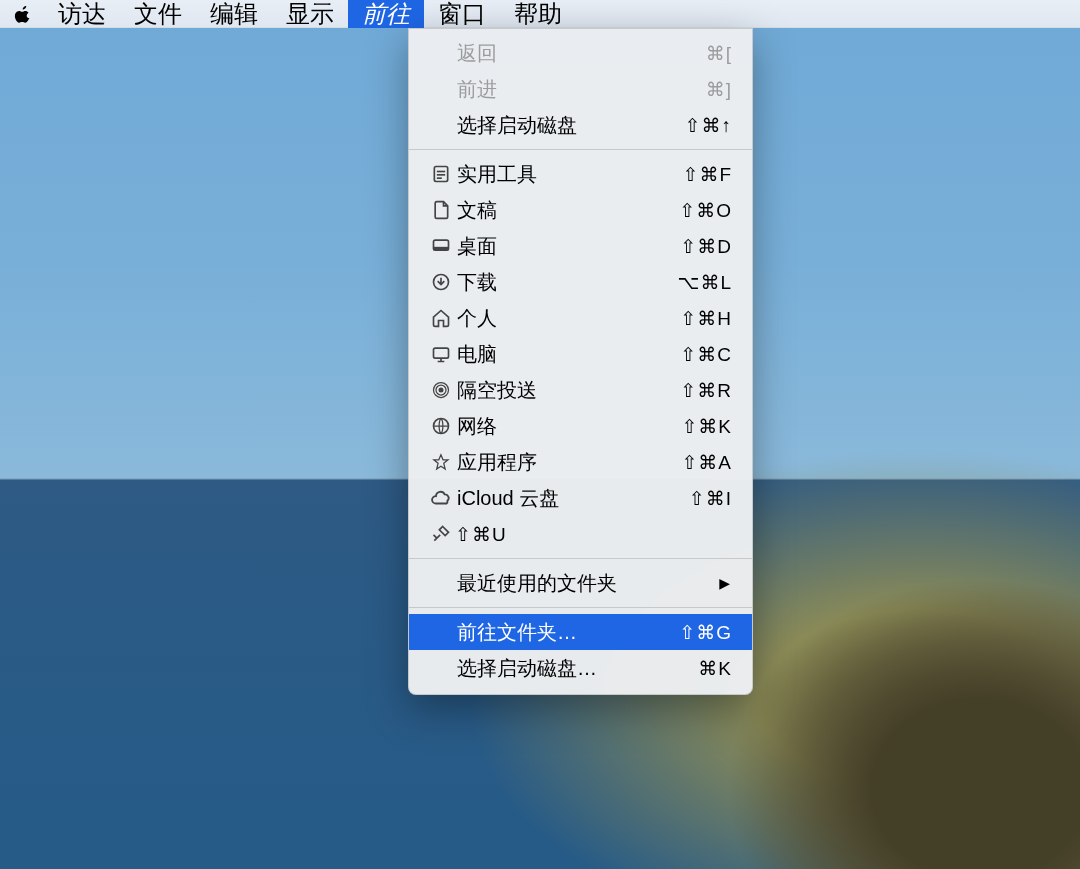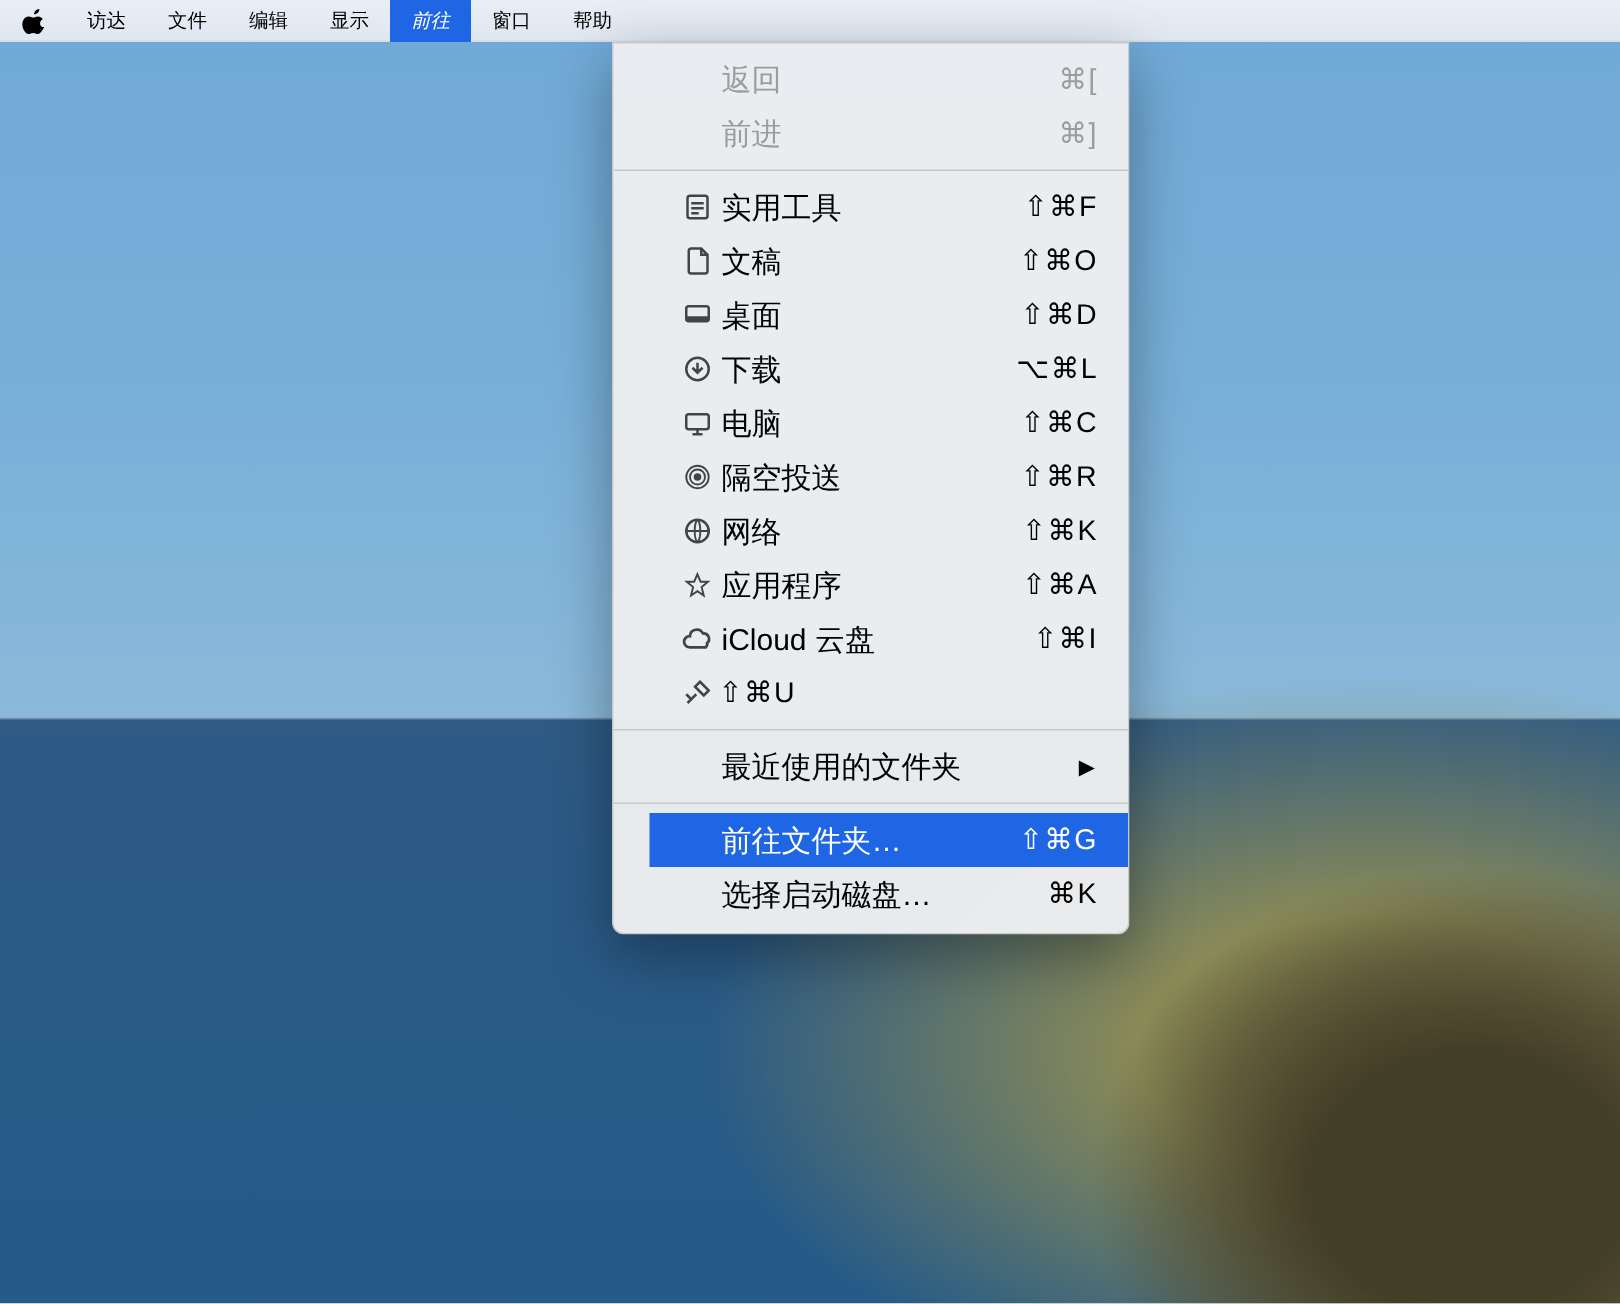--- a/index.html
+++ b/index.html
@@ -36,21 +36,21 @@
     filter: saturate(0.85) brightness(0.9);
   }
 
   
   .menubar {
     position: absolute; top:0; left:0; right:0;
     height:28px;
     background: linear-gradient(#e8eef5, #dfe7f1);
     display:flex; align-items:center;
     padding: 0 14px;
-    font-size:13px;
+    font-size:24px;
     color:#000;
     gap: 0;
     border-bottom:1px solid rgba(0,0,0,0.08);
   }
   .apple { font-size:20px; padding:0 12px 0 0; display:flex; align-items:center;}
   .menuitem {
     padding: 3px 14px;
     line-height:22px;
     white-space:nowrap;
   }
@@ -72,21 +72,20 @@
     box-shadow: 0 14px 40px rgba(0,0,0,0.35);
     padding:6px 0 8px 0;
   }
   .mrow {
     display:flex; align-items:center;
     height:36px;
     padding: 0 20px 0 18px;
     font-size:20px;
     color:#000;
     position:relative;
-    margin-left:24px;
   }
   .mrow.disabled { color:#9c9c9c; }
   .mrow.sel { background:#1f66e5; color:#fff;justify-content:space-between; }
   .micon {
     width:28px; display:inline-flex; justify-content:center; align-items:center;
     flex:0 0 28px;
     font-size:18px;
   }
   .mlabel { flex:1 1 auto; padding-left:2px; }
   .mshort { flex:0 0 auto; text-align:right; letter-spacing:1px; font-size:19px;}
@@ -124,20 +123,25 @@
   <div class="mrow disabled noicon">
     <span class="micon"></span>
     <span class="mlabel">返回</span>
     <span class="mshort">⌘[</span>
   </div>
   <div class="mrow disabled noicon">
     <span class="micon"></span>
     <span class="mlabel">前进</span>
     <span class="mshort">⌘]</span>
   </div>
+  <div class="mrow noicon">
+    <span class="micon"></span>
+    <span class="mlabel">选择启动磁盘</span>
+    <span class="mshort">⇧⌘↑</span>
+  </div>
 
   <div class="sep"></div>
 
   <div class="mrow">
     <span class="micon">
       <svg width="20" height="20" viewBox="0 0 24 24">
           <rect x="4" y="3" width="16" height="18" rx="2" fill="none" stroke="#444" stroke-width="2"></rect>
           <rect x="7" y="8" width="10" height="2" fill="#444"></rect>
           <rect x="7" y="12" width="10" height="2" fill="#444"></rect>
           <rect x="7" y="16" width="6" height="2" fill="#444"></rect>
@@ -172,20 +176,29 @@
           <circle cx="12" cy="12" r="9" fill="none" stroke="#444" stroke-width="2"></circle>
           <path d="M12 7v7M8 11l4 4 4-4" fill="none" stroke="#444" stroke-width="2"></path>
         </svg>
     </span>
     <span class="mlabel">下载</span>
     <span class="mshort">⌥⌘L</span>
   </div>
   <div class="mrow">
     <span class="micon">
       <svg width="20" height="20" viewBox="0 0 24 24">
+          <path d="M3 11l9-8 9 8v9a2 2 0 0 1-2 2h-4v-7h-6v7H5a2 2 0 0 1-2-2z" fill="none" stroke="#444" stroke-width="2"></path>
+        </svg>
+    </span>
+    <span class="mlabel">个人</span>
+    <span class="mshort">⇧⌘H</span>
+  </div>
+  <div class="mrow">
+    <span class="micon">
+      <svg width="20" height="20" viewBox="0 0 24 24">
           <rect x="3" y="5" width="18" height="12" rx="2" fill="none" stroke="#444" stroke-width="2"></rect>
           <path d="M8 21h8M12 17v4" stroke="#444" stroke-width="2"></path>
         </svg>
     </span>
     <span class="mlabel">电脑</span>
     <span class="mshort">⇧⌘C</span>
   </div>
   <div class="mrow">
     <span class="micon">
       <svg width="20" height="20" viewBox="0 0 24 24">

